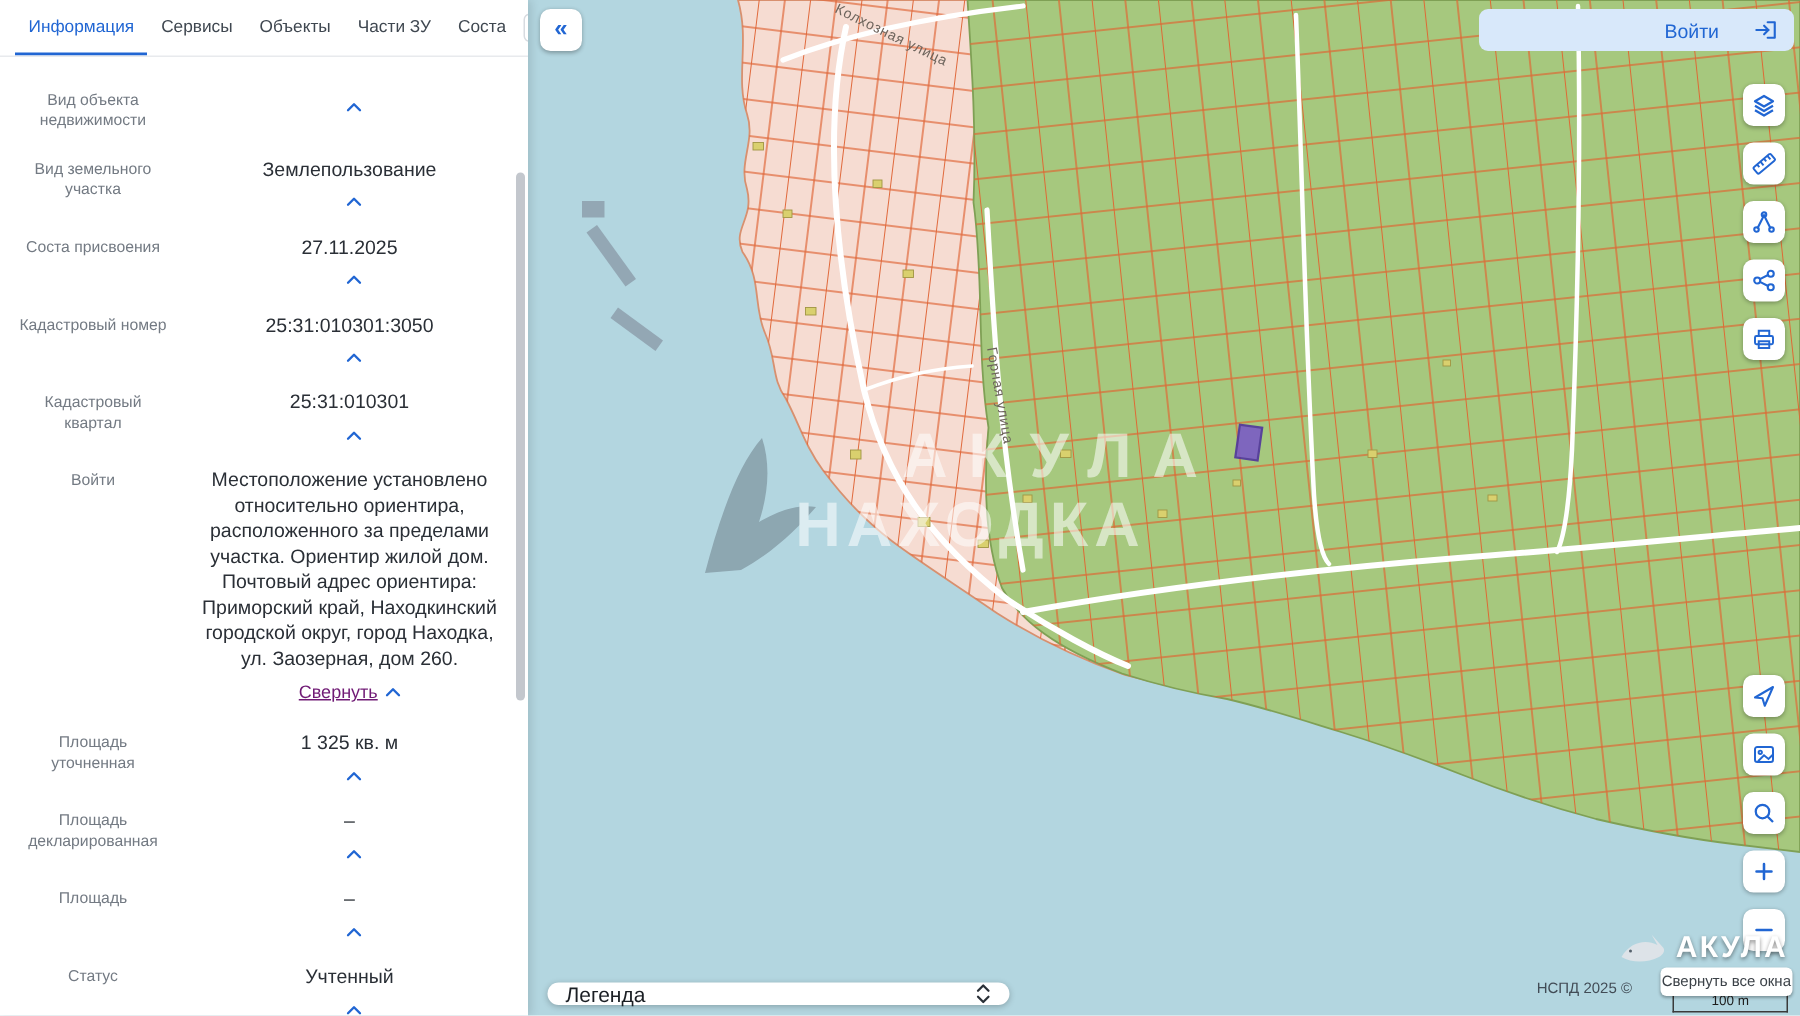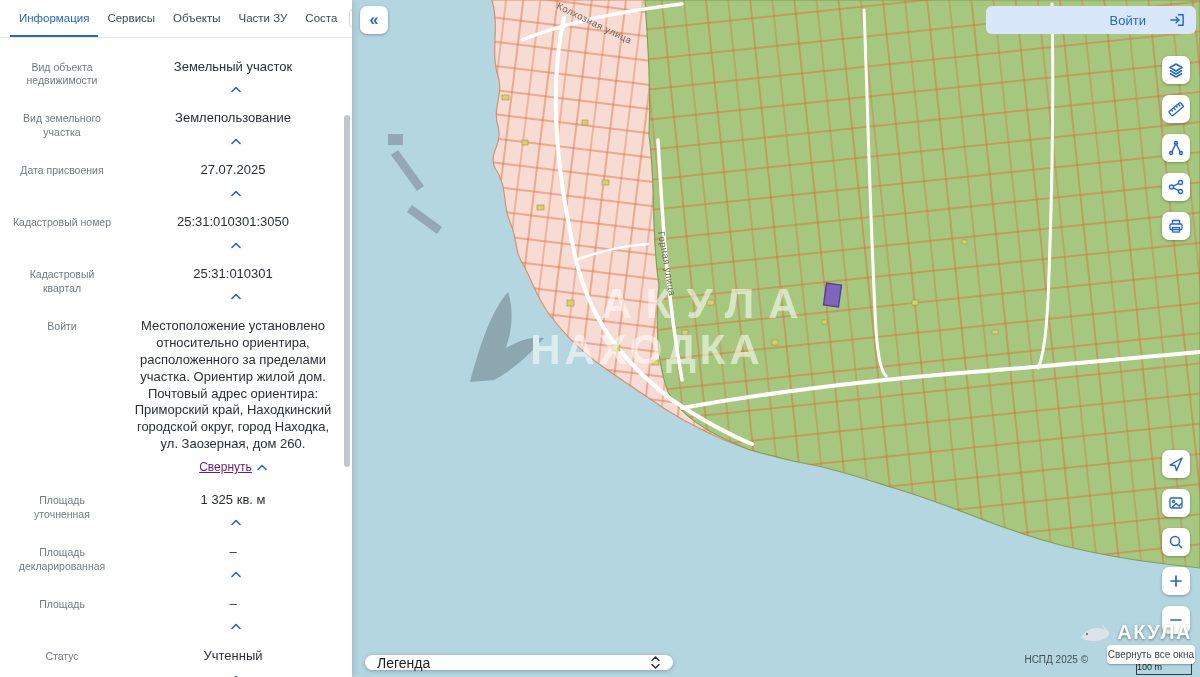--- a/index.html
+++ b/index.html
@@ -35,21 +35,21 @@
   .toolbar { position:absolute; right:10px; display:flex; flex-direction:column; gap:11px; z-index:10; }
   .toolbar.top { top:56px; }
   .toolbar.bottom { top:450px; }
   .toolbar .map-btn { position:relative; left:auto; top:auto; }
 
   .legend-bar { position:absolute; left:13px; bottom:7px; width:308px; height:15px; background:#fff; border-radius:8px; box-shadow:0 1px 4px rgba(0,0,0,.25); display:flex; align-items:center; justify-content:space-between; padding:0 12px; z-index:10; cursor:pointer; }
   .legend-text { font-size:14px; color:#1b1f24; font-weight:500; }
 
   .collapse-all { position:absolute; right:5px; bottom:13px; background:#fff; border:none; border-radius:4px; box-shadow:0 1px 2px rgba(0,0,0,.3); font-size:10px; color:#3c4248; padding:4px 1px; z-index:11; cursor:pointer; font-family:inherit; }
   .attribution { position:absolute; right:112px; bottom:12px; font-size:10px; color:#424c56; z-index:10; }
-  .scale { position:absolute; right:8px; bottom:2px; width:56px; height:13px; font-size:9px; line-height:10px; color:#1d1d1d; border-left:1px solid #3a3a3a; border-right:1px solid #3a3a3a; border-bottom:1px solid #3a3a3a; z-index:10; }
+  .scale { position:absolute; right:8px; bottom:2px; width:77px; height:13px; font-size:9px; line-height:10px; color:#1d1d1d; text-align:center; border-left:1px solid #3a3a3a; border-right:1px solid #3a3a3a; border-bottom:1px solid #3a3a3a; z-index:10; }
   .akula-logo { position:absolute; right:8px; bottom:33px; display:flex; align-items:center; gap:6px; z-index:10; }
   .akula-text { color:#fff; font-weight:bold; font-size:20px; letter-spacing:1.5px; text-shadow:0 1px 3px rgba(0,0,0,.45); }
 </style>
 </head>
 <body>
 
 <div class="app">
 
   <aside class="panel">
     <div class="tab-bar">
@@ -72,21 +72,20 @@
         </div>
       <button class="tab-scroll">
         
       </button>
 
     </div>
     <div class="fields" id="fields">
         <div class="field-row">
     <div class="field-label">Вид объекта недвижимости</div>
     <div class="field-value-wrap">
-      <div class="field-value">Земельный участок</div>
       <a class="collapse-link" hidden="">
         <span class="collapse-text"></span>
         <svg width="10" height="7" viewBox="0 0 10 7">
                 <path d="M1 5.5 5 1.5 9 5.5" fill="none" stroke="#2166d3" stroke-width="1.6" stroke-linecap="round" stroke-linejoin="round"></path>
               </svg>
       </a>
     </div>
   </div>
         <div class="field-row">
     <div class="field-label">Вид земельного участка</div>
@@ -94,23 +93,23 @@
       <div class="field-value">Землепользование</div>
       <a class="collapse-link" hidden="">
         <span class="collapse-text"></span>
         <svg width="10" height="7" viewBox="0 0 10 7">
                 <path d="M1 5.5 5 1.5 9 5.5" fill="none" stroke="#2166d3" stroke-width="1.6" stroke-linecap="round" stroke-linejoin="round"></path>
               </svg>
       </a>
     </div>
   </div>
         <div class="field-row">
-    <div class="field-label">Дата присвоения</div>
-    <div class="field-value-wrap">
-      <div class="field-value">27.07.2025</div>
+    <div class="field-label">Соста присвоения</div>
+    <div class="field-value-wrap">
+      <div class="field-value">27.11.2025</div>
       <a class="collapse-link" hidden="">
         <span class="collapse-text"></span>
         <svg width="10" height="7" viewBox="0 0 10 7">
                 <path d="M1 5.5 5 1.5 9 5.5" fill="none" stroke="#2166d3" stroke-width="1.6" stroke-linecap="round" stroke-linejoin="round"></path>
               </svg>
       </a>
     </div>
   </div>
         <div class="field-row">
     <div class="field-label">Кадастровый номер</div>

